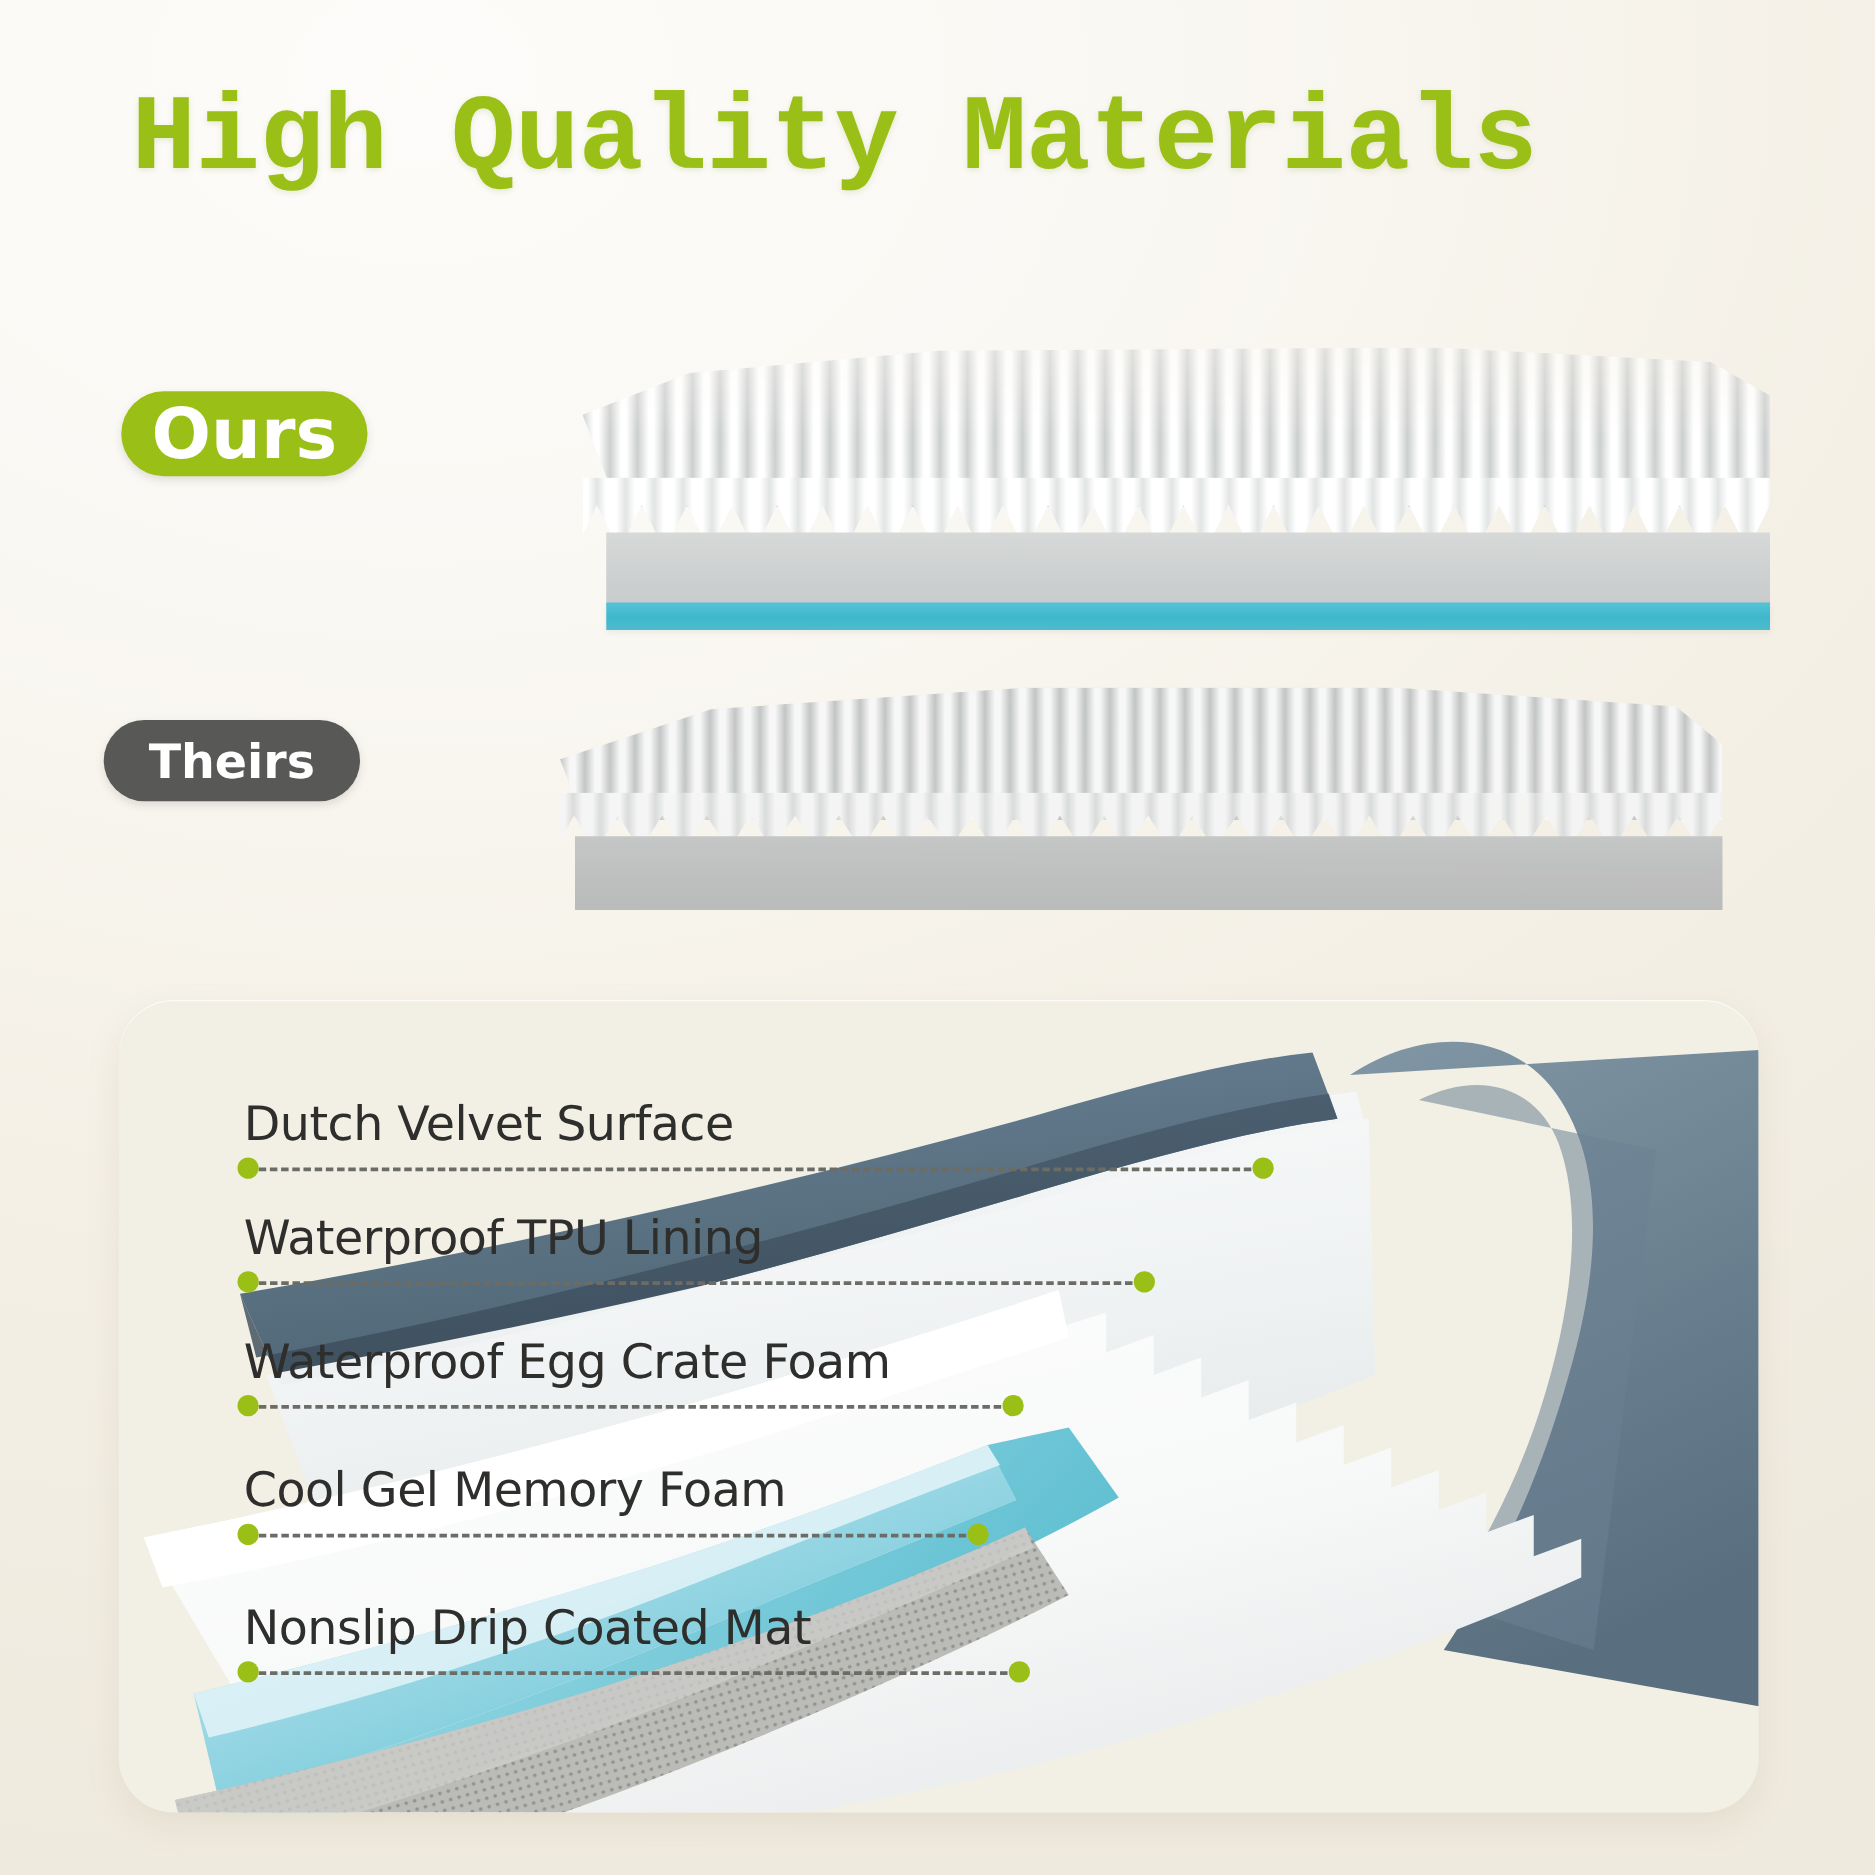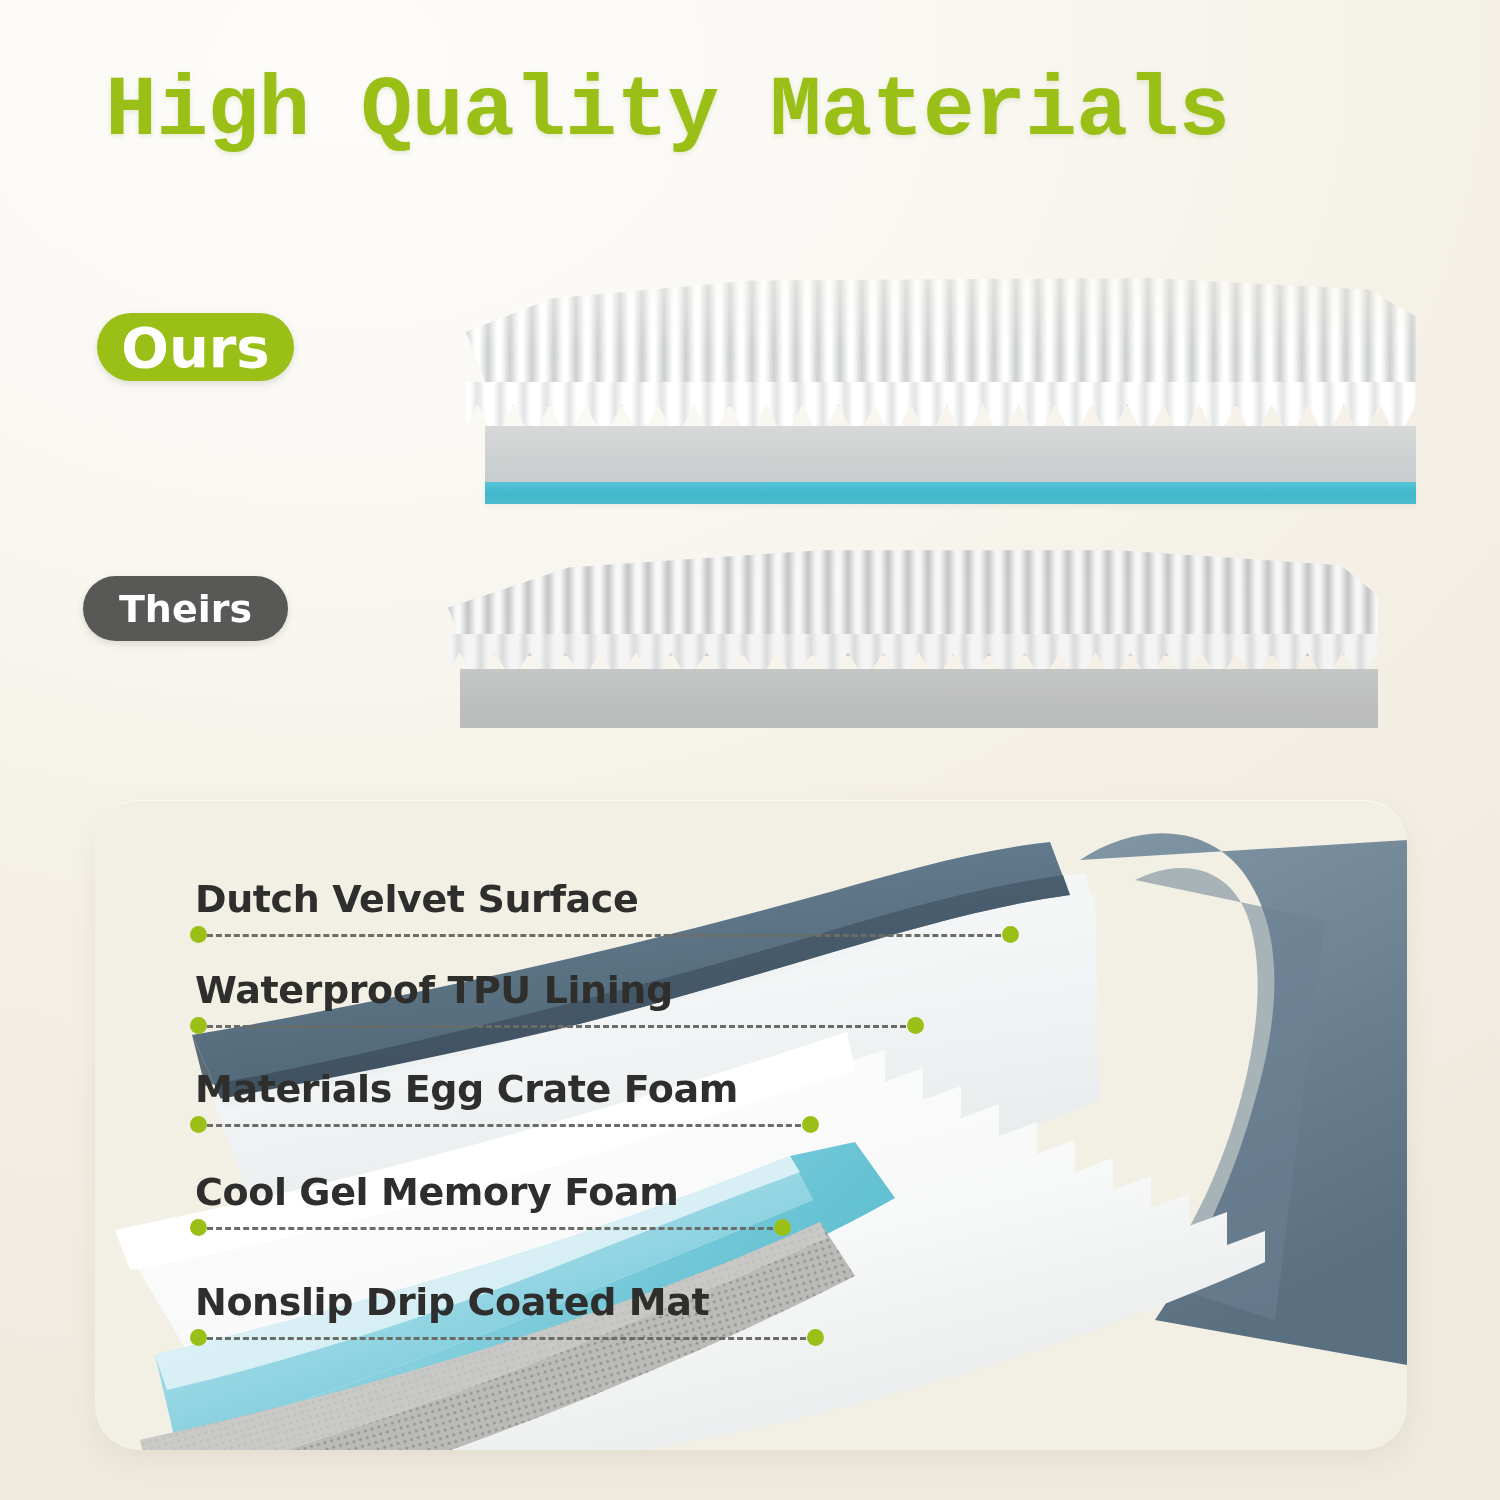--- a/index.html
+++ b/index.html
@@ -203,21 +203,21 @@
     position: absolute;
     left: 0;
     height: 0;
   }
   .callout .ctext {
     position: absolute;
     left: 195px;
     bottom: 13px;
     white-space: nowrap;
     font-size: 38px;
-    font-weight: 700;
+    font-weight: 400;
     color: #2e2e2c;
     font-family: "DejaVu Sans", sans-serif;
     letter-spacing: -0.4px;
   }
   .callout .dash {
     position: absolute;
     left: 198px;
     top: 0;
     height: 0;
     border-top: 3px dashed #6c6c66;
@@ -380,21 +380,21 @@
   </div>
 
   <div class="callout callout-1">
     <div class="ctext">Waterproof TPU Lining</div>
     <div class="dash"></div>
     <div class="dot dot-start"></div>
     <div class="dot dot-end"></div>
   </div>
 
   <div class="callout callout-2">
-    <div class="ctext">Materials Egg Crate Foam</div>
+    <div class="ctext">Waterproof Egg Crate Foam</div>
     <div class="dash"></div>
     <div class="dot dot-start"></div>
     <div class="dot dot-end"></div>
   </div>
 
   <div class="callout callout-3">
     <div class="ctext">Cool Gel Memory Foam</div>
     <div class="dash"></div>
     <div class="dot dot-start"></div>
     <div class="dot dot-end"></div>

